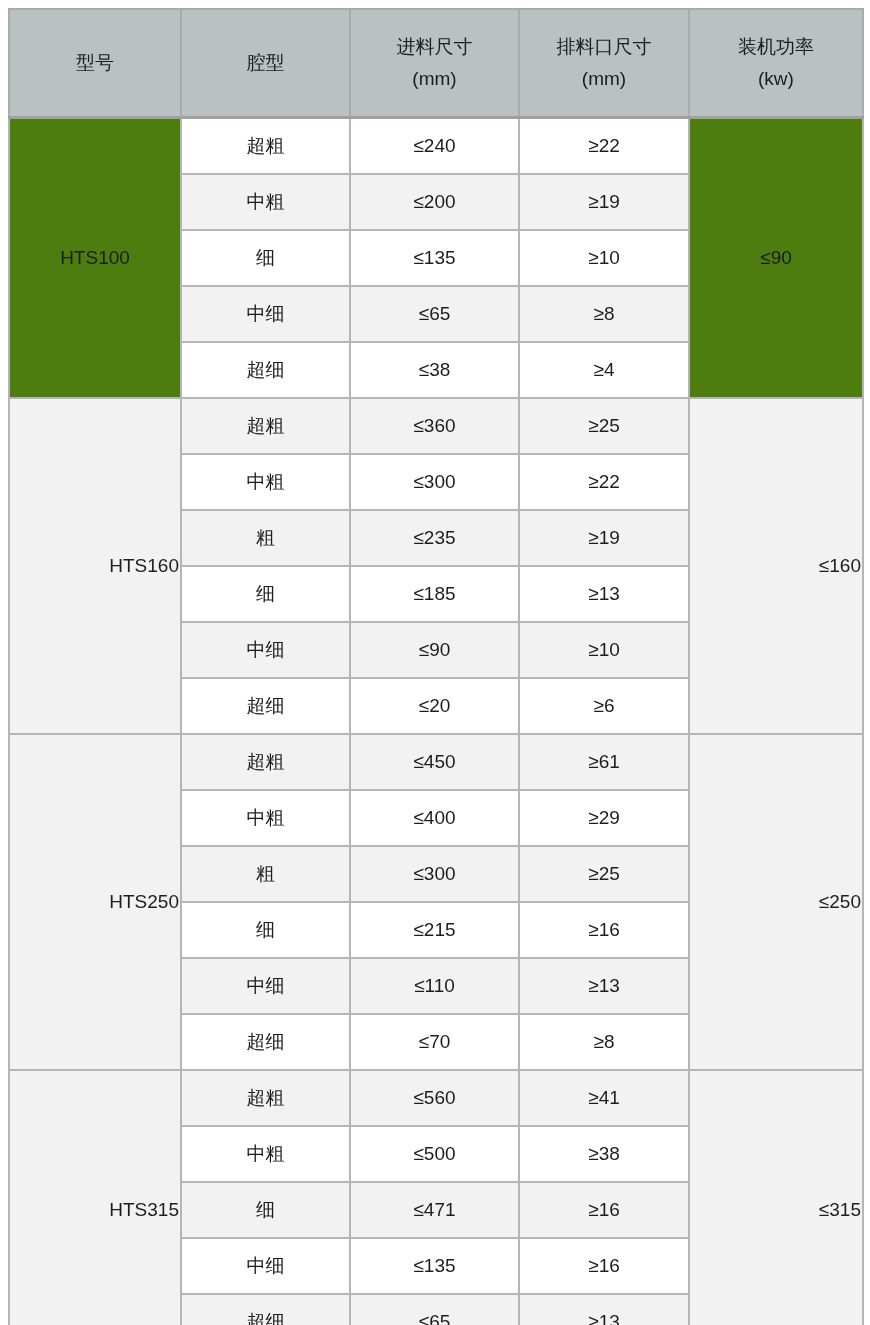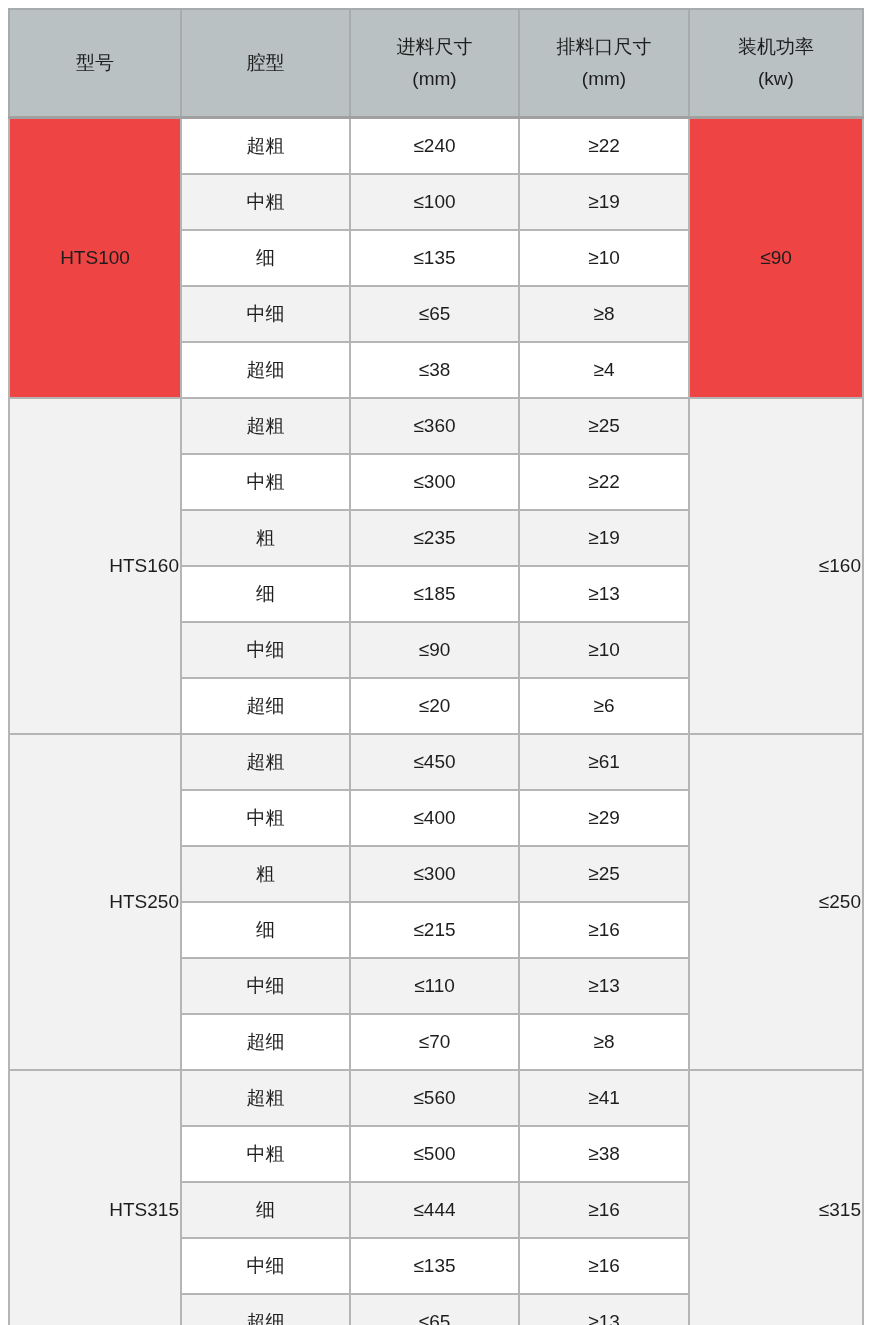--- a/index.html
+++ b/index.html
@@ -49,21 +49,21 @@
     vertical-align: middle;
     color: #1d1d1d;
     background: transparent;
   }
   tbody tr:nth-child(even) {
     background: #f2f2f2;
   }
   tbody tr:nth-child(odd) {
     background: #ffffff;
   }
-  td.merge-white { background: #ef4444; }
+  td.merge-white { background: #4d7c0f; }
   td.merge-gray  { background: #f2f2f2; text-align: right; }
   .hdr-line { display: block; }
 </style>
 </head>
 <body>
 
 <div class="page">
   <table class="spec-table">
     <colgroup>
       <col class="c1">
@@ -98,21 +98,21 @@
 
       <tr>
         <td rowspan="5" class="merge-white">HTS100</td>
         <td>超粗</td>
         <td>≤240</td>
         <td>≥22</td>
         <td rowspan="5" class="merge-white">≤90</td>
       </tr>
       <tr>
         <td>中粗</td>
-        <td>≤100</td>
+        <td>≤200</td>
         <td>≥19</td>
       </tr>
       <tr>
         <td>细</td>
         <td>≤135</td>
         <td>≥10</td>
       </tr>
       <tr>
         <td>中细</td>
         <td>≤65</td>
@@ -197,21 +197,21 @@
         <td>≥41</td>
         <td rowspan="5" class="merge-gray">≤315</td>
       </tr>
       <tr>
         <td>中粗</td>
         <td>≤500</td>
         <td>≥38</td>
       </tr>
       <tr>
         <td>细</td>
-        <td>≤444</td>
+        <td>≤471</td>
         <td>≥16</td>
       </tr>
       <tr>
         <td>中细</td>
         <td>≤135</td>
         <td>≥16</td>
       </tr>
       <tr>
         <td>超细</td>
         <td>≤65</td>

